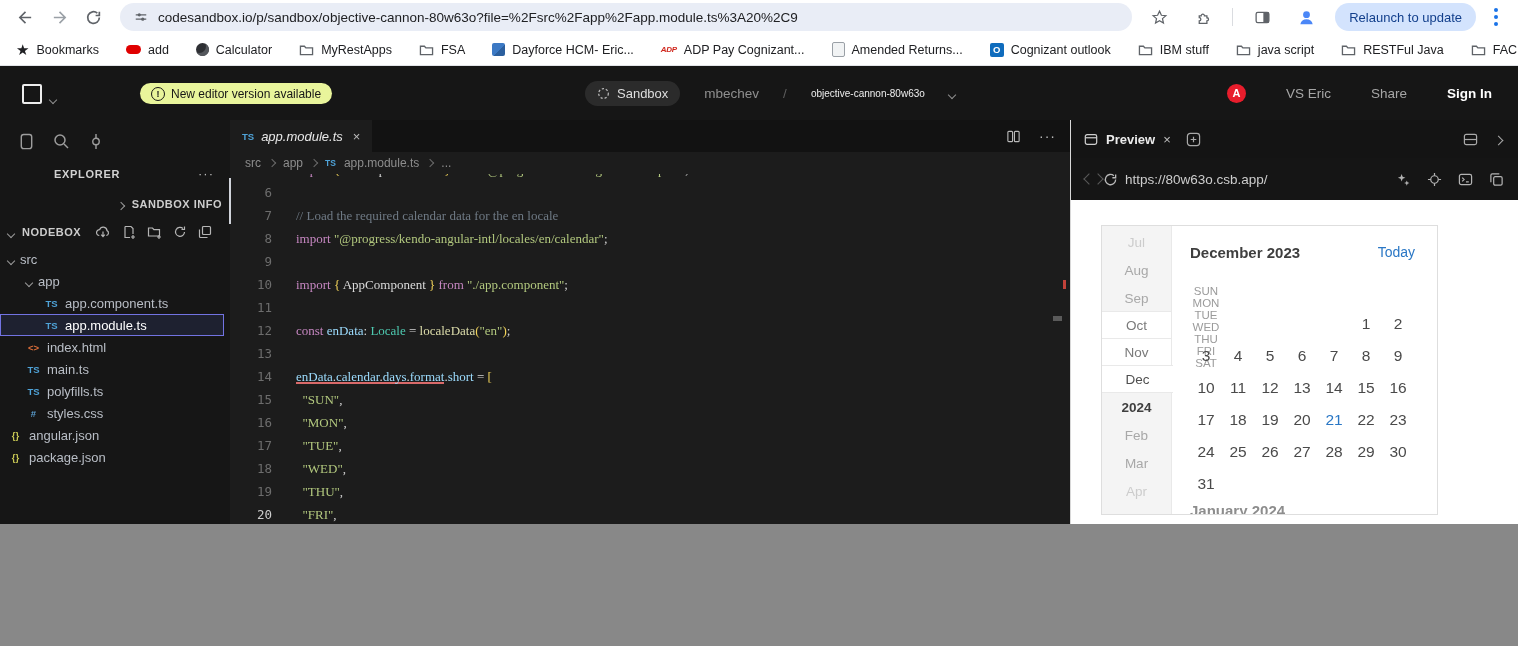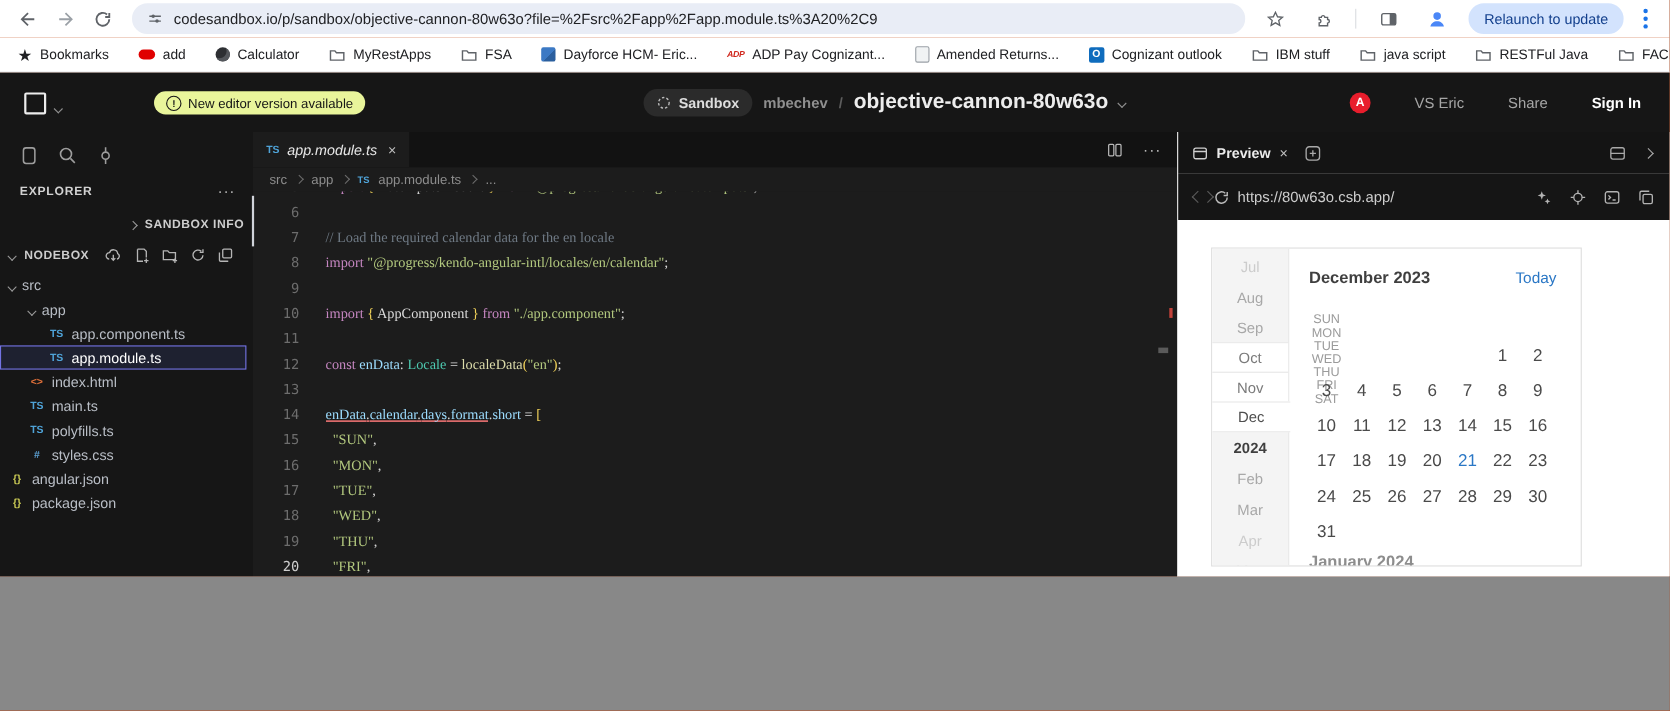--- a/index.html
+++ b/index.html
@@ -26,37 +26,37 @@
   .fav-dayforce{width:13px;height:13px;border-radius:2px;background:linear-gradient(135deg,#3c79c4 55%,#2b5f9e 45%);}
   .fav-adp{font-size:8px;font-weight:bold;font-style:italic;color:#d0271d;letter-spacing:-.3px;}
   .fav-doc{width:11px;height:13px;border:1.4px solid #9aa0a6;border-radius:2px;background:#f1f3f4;}
   .fav-outlook{width:14px;height:14px;border-radius:2px;background:#0f6cbd;color:#fff;font-size:9.5px;font-weight:bold;}
   
   .csb-header{position:absolute;top:66px;left:0;right:0;height:54px;background:#161616;}
   .logo-box{position:absolute;left:22px;top:18px;width:16px;height:16px;border:2px solid #ededed;border-radius:2px;}
   .logo-chev{position:absolute;left:50px;top:23px;color:#8f8f8f;}
   .banner{position:absolute;left:140px;top:17px;height:21px;background:#e9f59b;border-radius:11px;color:#161616;font-size:12px;display:flex;align-items:center;gap:6px;padding:0 11px;}
   .banner-ic{width:12px;height:12px;border:1.3px solid #161616;border-radius:50%;font-size:9px;line-height:12px;text-align:center;font-weight:bold;}
-  .hdr-center{position:absolute;left:585px;top:0;height:54px;display:flex;align-items:center;gap:10px;font-weight:bold;}
+  .hdr-center{position:absolute;left:585px;top:0;height:54px;display:flex;align-items:center;gap:24px;}
   .sbx-badge{background:#2b2b2b;border-radius:13px;height:25px;display:flex;align-items:center;gap:7px;padding:0 12px;color:#dedede;font-size:13px;}
   .owner{color:#8f8f8f;font-size:13.5px;}
   .slash{color:#5d5d5d;font-size:13.5px;}
-  .project{color:#ededed;font-size:19px;}
+  .project{color:#ededed;font-size:10px;}
   .hdr-right{position:absolute;right:26px;top:0;height:54px;display:flex;align-items:center;gap:40px;}
   .avatar{width:19px;height:19px;border-radius:50%;background:#e81d2c;color:#fff;font-size:11px;font-weight:bold;display:flex;align-items:center;justify-content:center;}
   .hdr-link{color:#a6a6a6;font-size:13.5px;}
   .signin{color:#fff;font-weight:bold;font-size:13.5px;}
   
   .workbench{position:absolute;top:120px;left:0;width:1518px;height:526px;display:flex;}
   .sash{position:absolute;left:229px;top:58px;width:2px;height:46px;background:#d0d3da;z-index:5;}
   
   .sidebar{width:230px;flex:none;background:#161616;position:relative;overflow:hidden;}
   .activity{display:flex;gap:15px;padding:11px 0 8px 16px;align-items:center;}
   .act-ic{width:20px;height:20px;color:#9d9d9d;display:flex;align-items:center;justify-content:center;}
-  .exp-row{display:flex;align-items:center;padding:7px 16px 9px 18px;}
+  .exp-row{display:flex;align-items:center;padding:7px 16px 9px 18px;margin-left:36px;}
   .exp-title{font-size:11px;font-weight:bold;letter-spacing:.7px;color:#d2d2d2;}
   .exp-dots{margin-left:auto;color:#bdbdbd;font-size:13px;letter-spacing:1px;}
   .sec-row{display:flex;align-items:center;gap:8px;padding:5px 8px 5px 8px;height:18px;justify-content:flex-end;}
   .sec-title{font-size:11px;font-weight:bold;letter-spacing:.5px;color:#cdcdcd;}
   .nb-actions{margin-left:auto;display:flex;gap:11px;color:#b5b5b5;align-items:center;padding-right:10px;}
   .tree{margin-top:2px;}
   .tree-row{height:22px;display:flex;align-items:center;gap:6px;font-size:13px;color:#b9bec6;margin-right:6px;box-sizing:border-box;}
   .tree-row.selected{background:#1e2130;outline:1px solid #7273e2;outline-offset:-1px;color:#fff;}
   .tree-label{white-space:nowrap;}
   .fico{font-size:9.5px;font-weight:bold;width:15px;text-align:center;flex:none;font-family:"Liberation Sans",sans-serif;}

